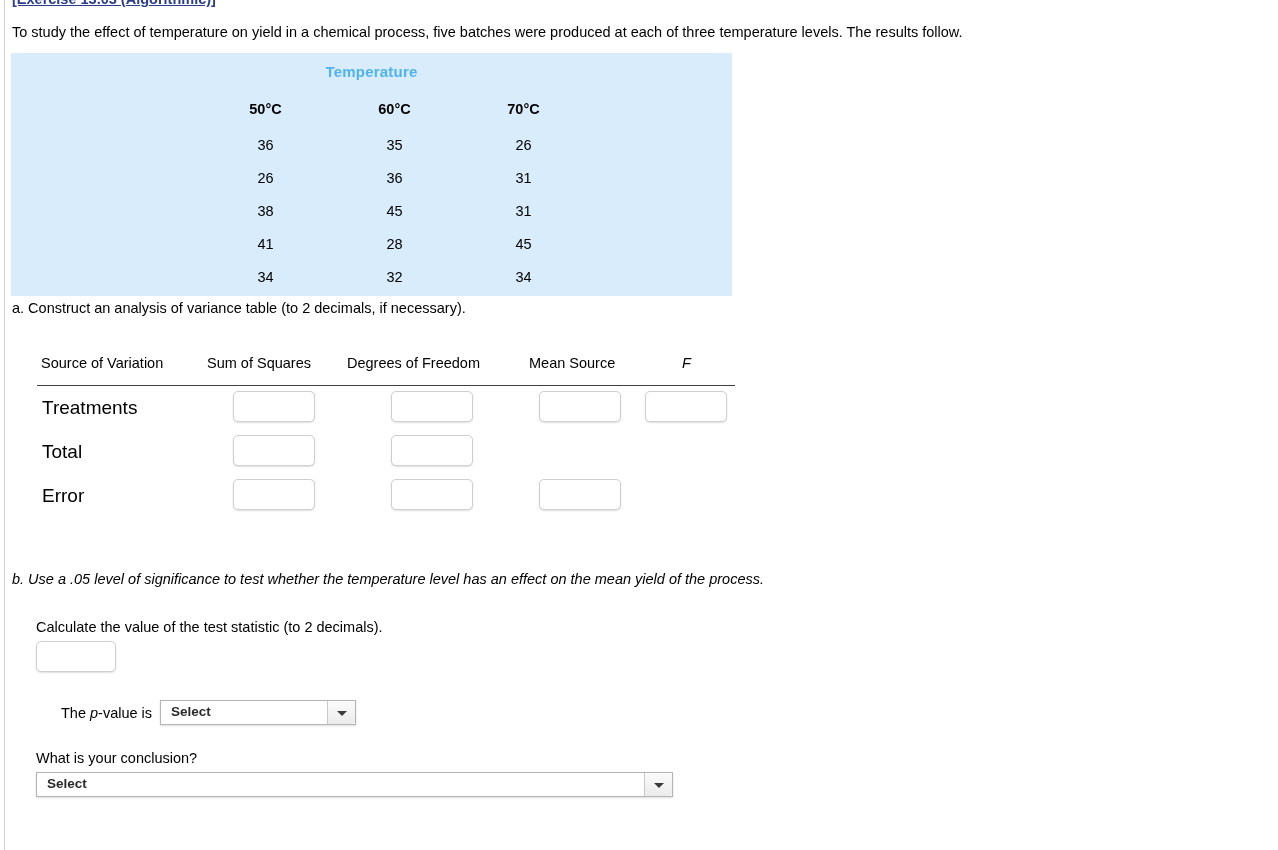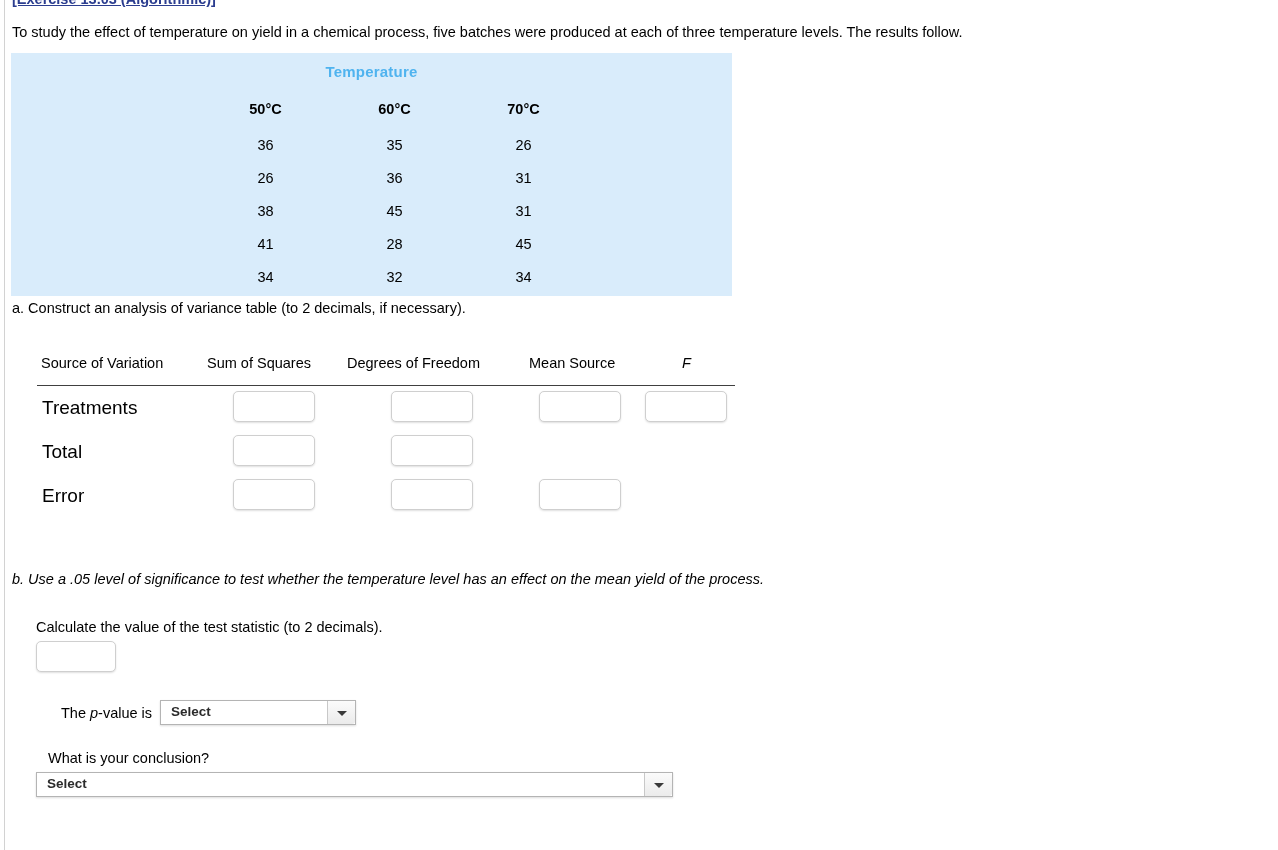--- a/index.html
+++ b/index.html
@@ -246,21 +246,20 @@
     width: 196px;
     margin-left: 8px;
   }
 
   .conclusion-label {
     position: absolute;
     left: 36px;
     top: 750px;
     font-size: 14.5px;
     white-space: nowrap;
-    margin-left: 12px;
   }
   .combo-conclusion {
     position: absolute;
     left: 36px;
     top: 772px;
     width: 637px;
     height: 25px;
   }
 </style>
 </head>

